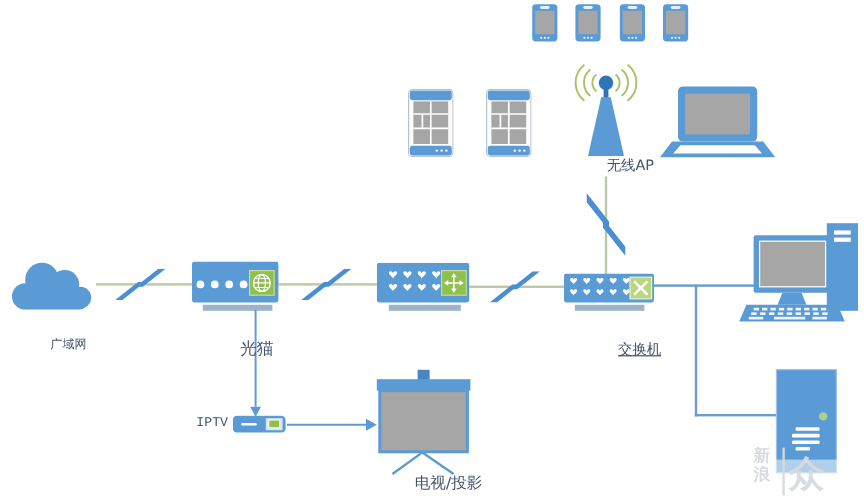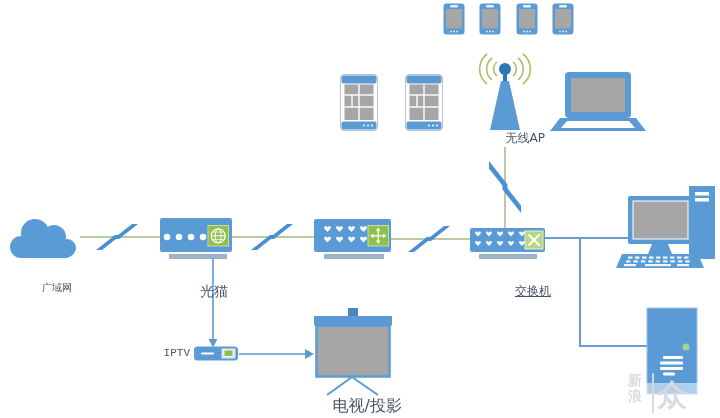--- a/index.html
+++ b/index.html
@@ -279,21 +279,21 @@
     <rect class="f-blue" x="2" y="8" width="78" height="9.5"></rect>
     <rect class="f-gray" x="4.5" y="17.5" width="73" height="51" stroke="var(--device-blue,#5b9bd5)" stroke-width="2.5"></rect>
     <path d="M40,69 L15,87 M40,69 L66,87" stroke="var(--device-blue,#5b9bd5)" stroke-width="2" fill="none"></path>
   </svg>
 
   <div class="lbl" style="left:8px;top:282px;width:64px;font-size:10px;">广域网</div>
   <div class="lbl" style="left:164px;top:283px;width:64px;font-size:14px;">光猫</div>
   <div class="lbl" style="left:471px;top:285px;width:80px;font-size:12px;text-decoration:underline;">交换机</div>
   <div class="lbl" style="left:465px;top:132px;width:80px;font-size:12px;background:#fff;">无线AP</div>
   <div class="lbl" style="left:156px;top:347px;width:34px;font-size:11px;text-align:right;font-family:Liberation Mono, monospace;">IPTV</div>
-  <div class="lbl" style="left:302px;top:397px;width:100px;font-size:16px;">电视/投影</div>
+  <div class="lbl" style="left:302px;top:397px;width:100px;font-size:13px;">电视/投影</div>
   <div class="lbl" style="left:692px;top:383px;width:30px;font-size:10px;z-index:5;margin-top:40px;">NAS</div>
 
   <div class="wm-band" style="left:592px;top:383px;width:128px;height:27px;"></div>
   <div class="wm" style="left:622px;top:372px;width:26px;font-size:14px;line-height:16px;text-align:center;font-weight:bold;">
     <div>新</div>
     <div>浪</div>
   </div>
   <div class="wm" style="left:652px;top:373px;width:2px;height:40px;background:var(--watermark-color,rgba(214,218,223,0.95));"></div>
   <div class="wm" style="left:657px;top:375px;font-size:30px;font-weight:bold;letter-spacing:2px;">众测</div>
 

